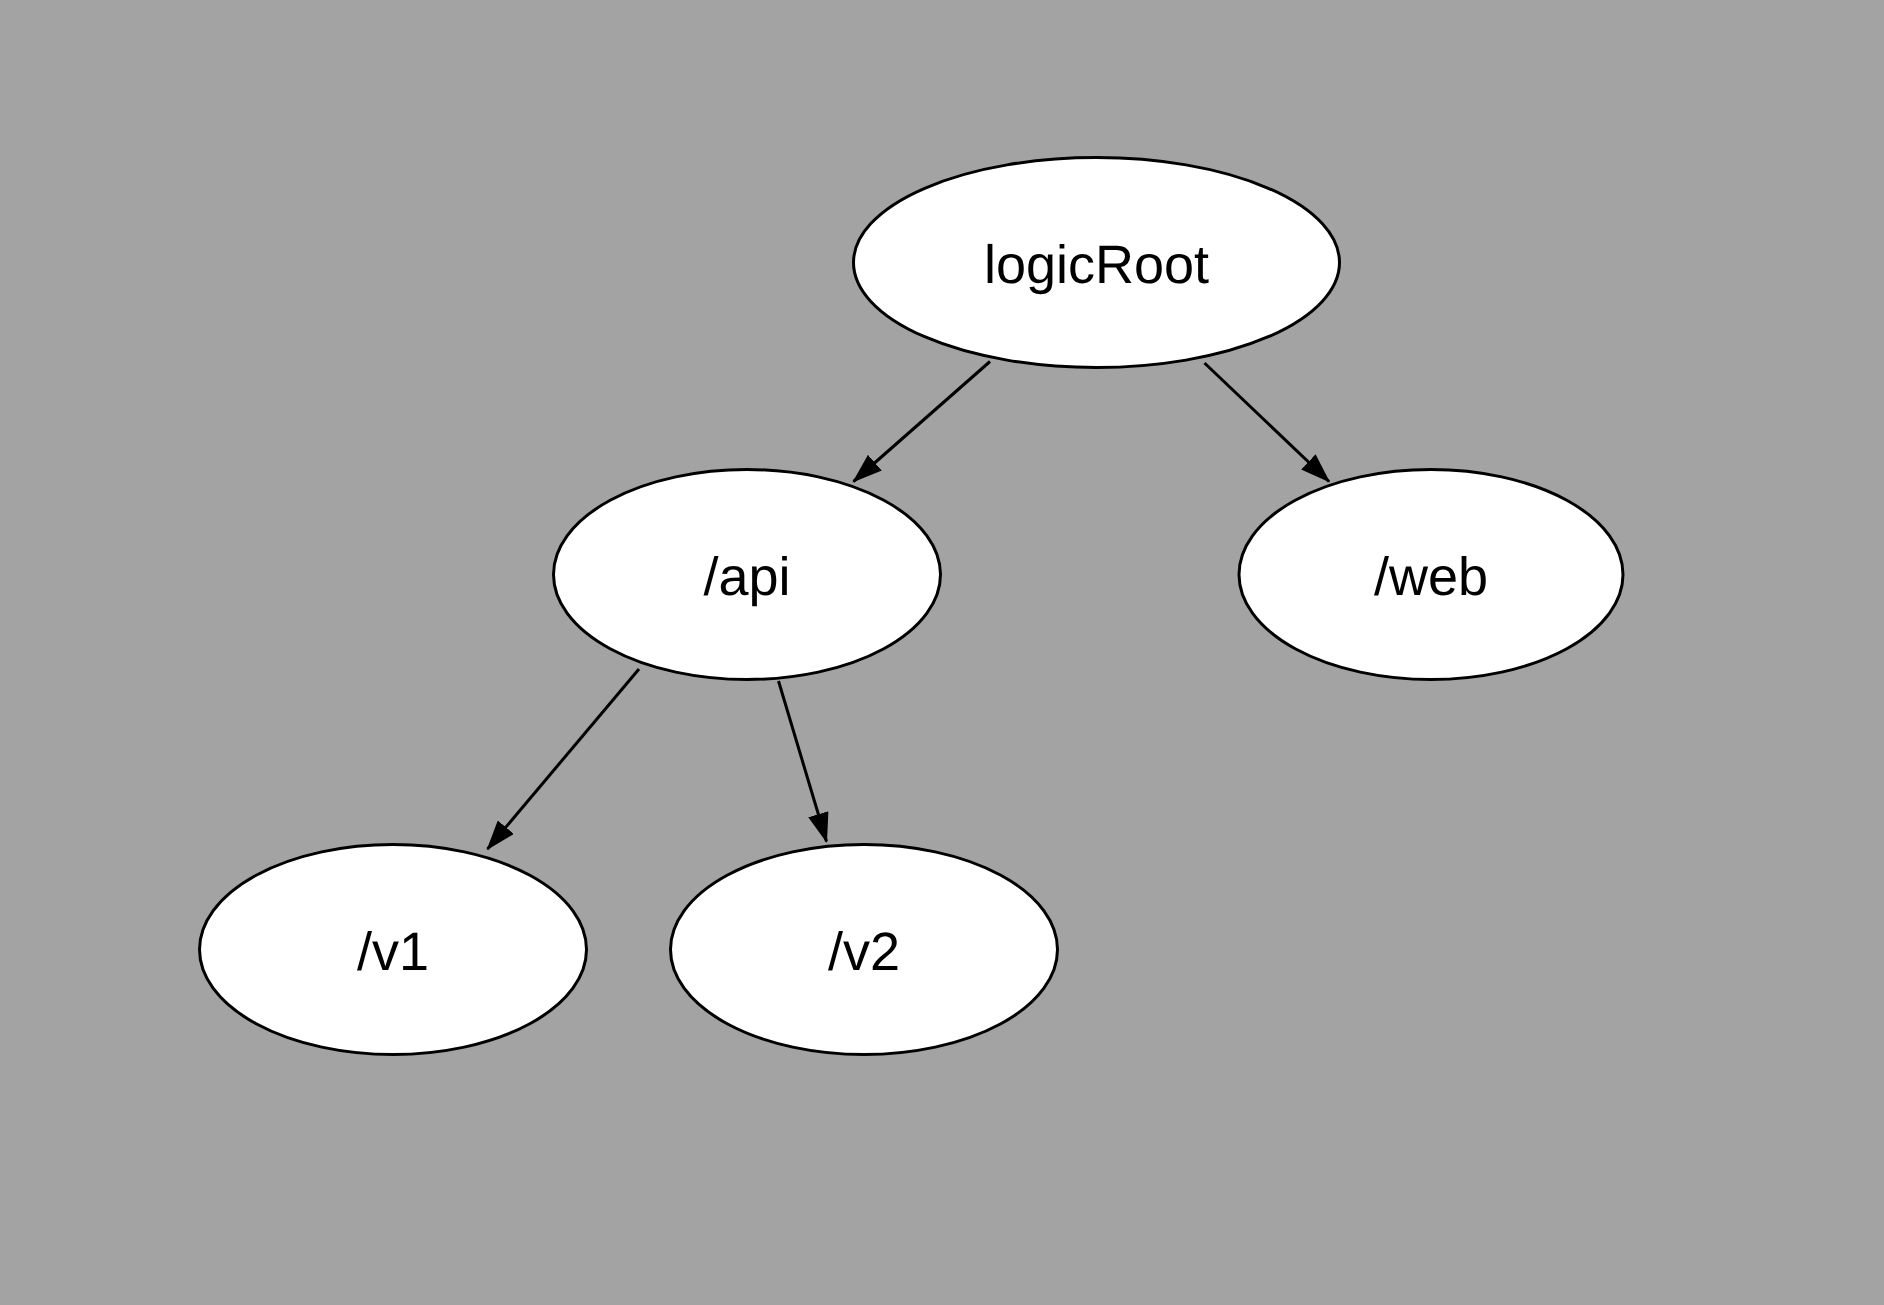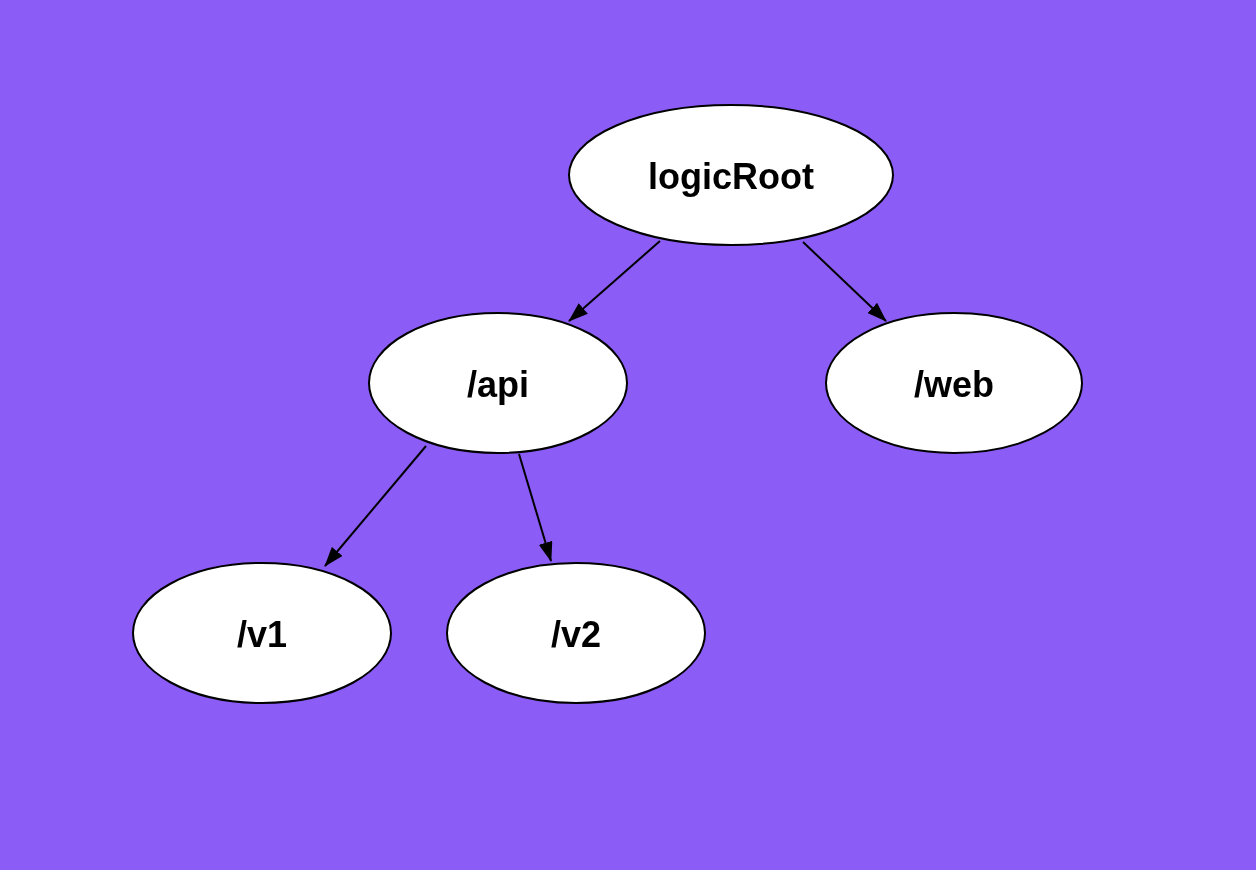--- a/index.html
+++ b/index.html
@@ -4,24 +4,23 @@
 <style>
   html, body {
     margin: 0;
     padding: 0;
     background: #ffffff;
   }
   #canvas {
     position: relative;
     width: 1256px;
     height: 870px;
-    background: #8b5cf6;
+    background: #a3a3a3;
     overflow: hidden;
     font-family: "Liberation Sans", "DejaVu Sans", sans-serif;
-    font-weight: bold;
   }
   #diagram-svg {
     position: absolute;
     left: 0;
     top: 0;
   }
   .node-ellipse {
     fill: #ffffff;
     stroke-width: 2px;
   }

